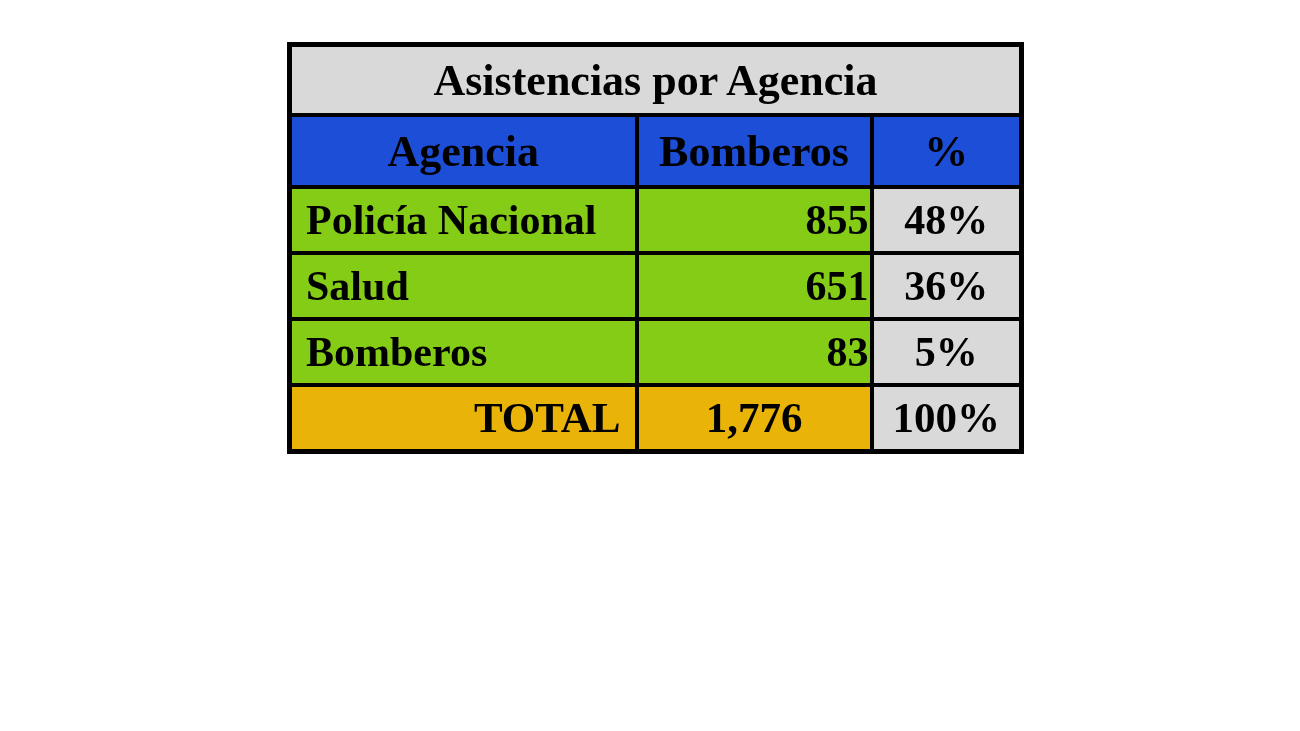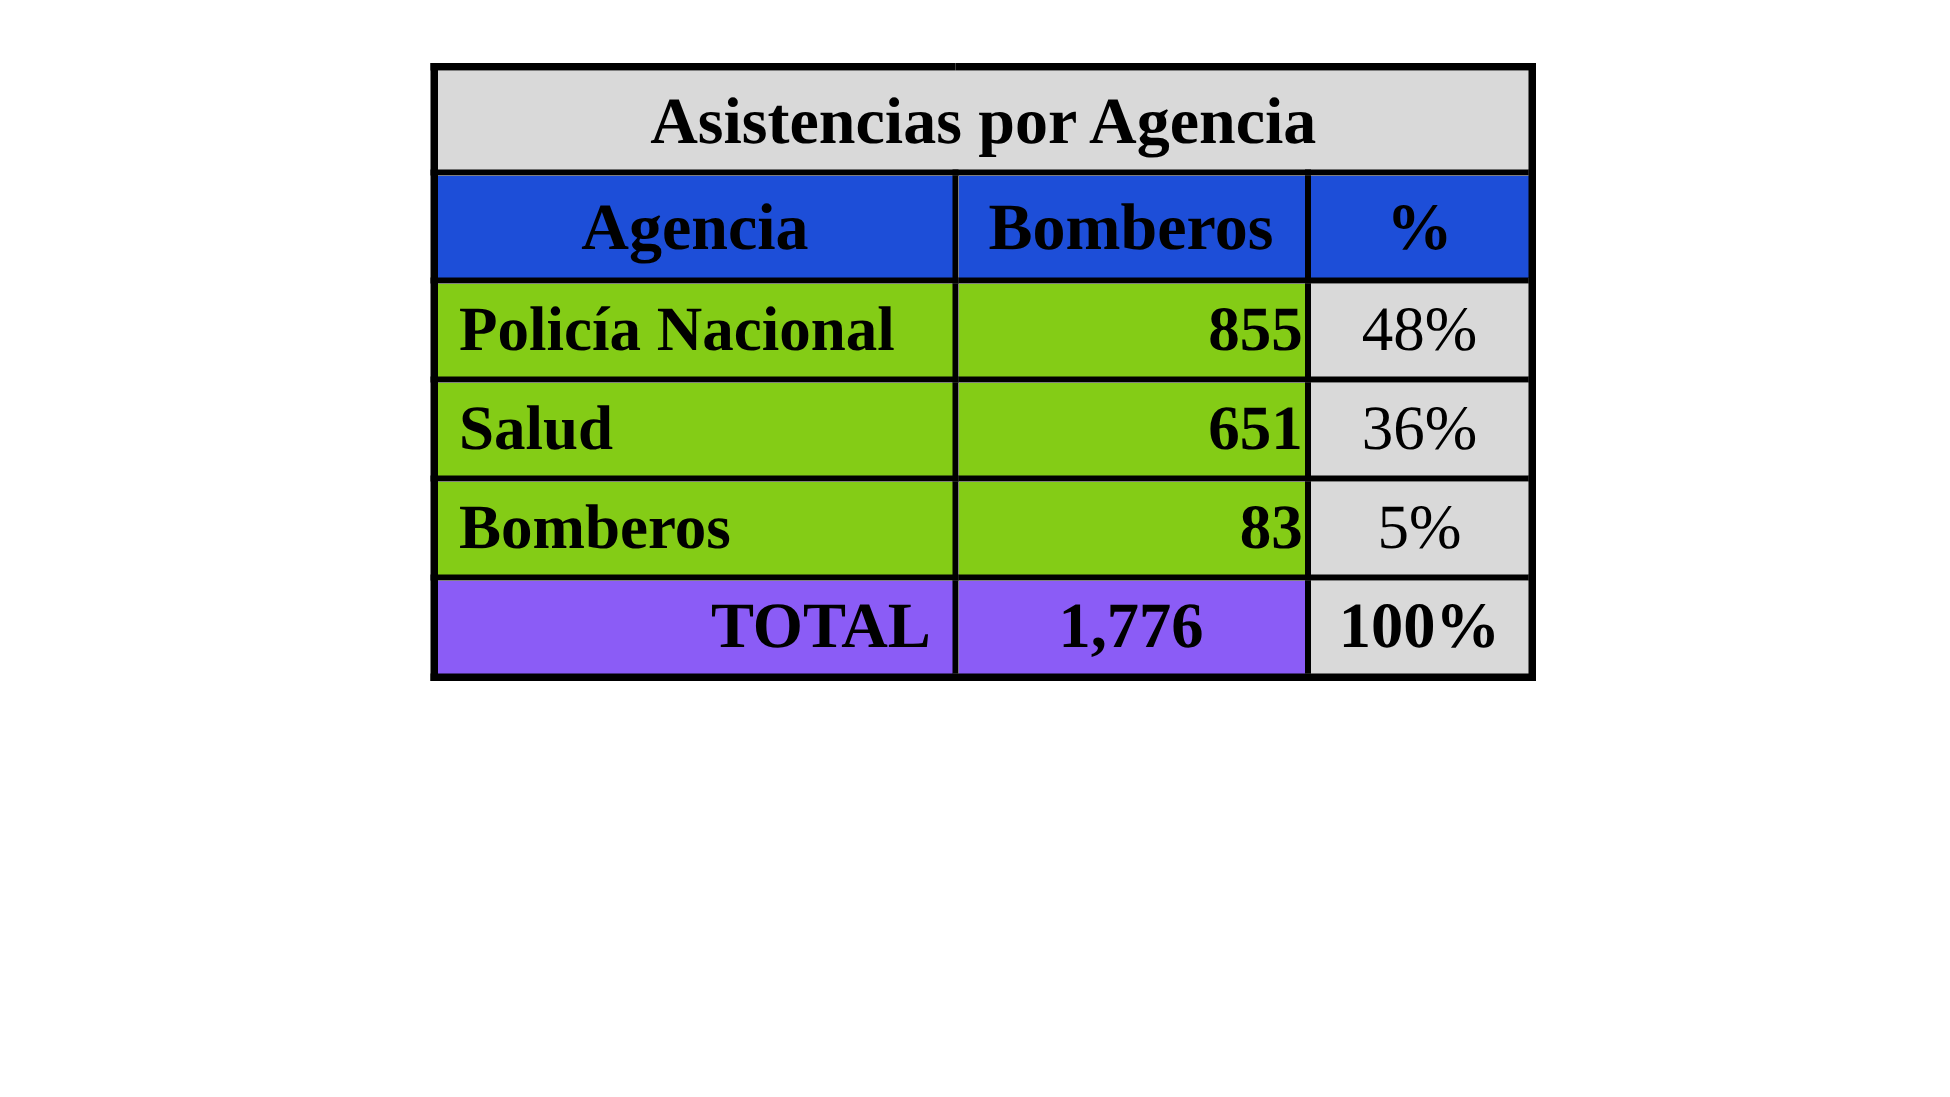--- a/index.html
+++ b/index.html
@@ -54,26 +54,26 @@
     text-align: left;
     font-weight: bold;
     padding-left: 14px;
   }
   td.qty-cell {
     text-align: right;
     font-weight: bold;
   }
   td.pct-cell {
     text-align: center;
-    font-weight: normal;
+    font-weight: bold;
     background: #d9d9d9 !important;
   }
   tr.total-row { height: 66px; }
   tr.total-row td {
-    background: #8b5cf6;
+    background: #eab308;
     font-size: 43px;
     font-weight: bold;
   }
   td.total-label-cell {
     text-align: right;
     padding-right: 14px;
   }
   td.total-qty-cell { text-align: center; }
 </style>
 </head>

